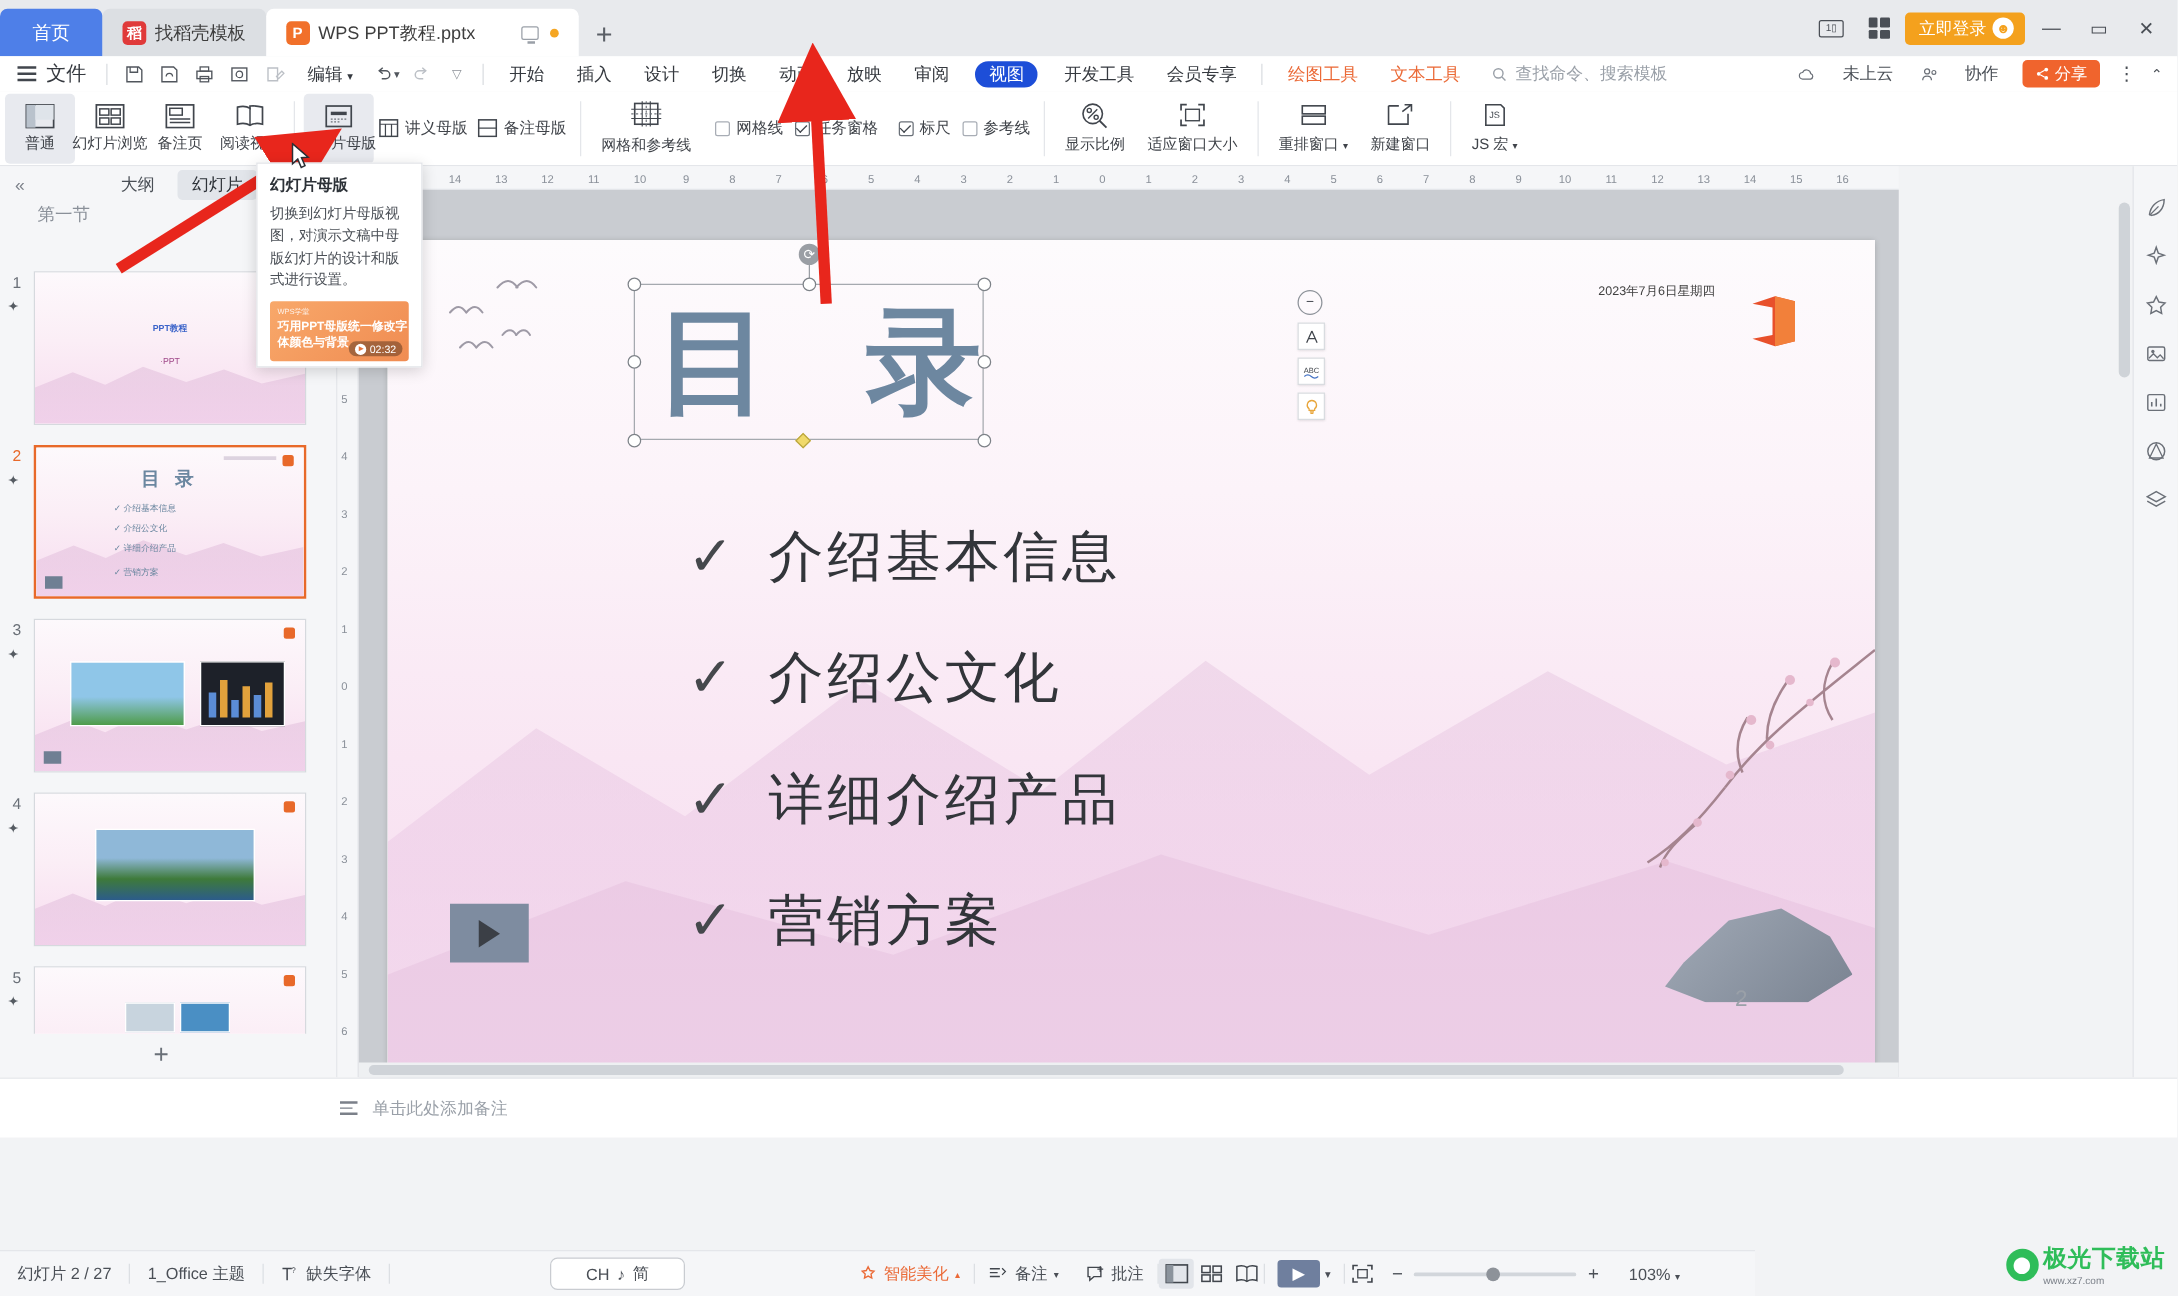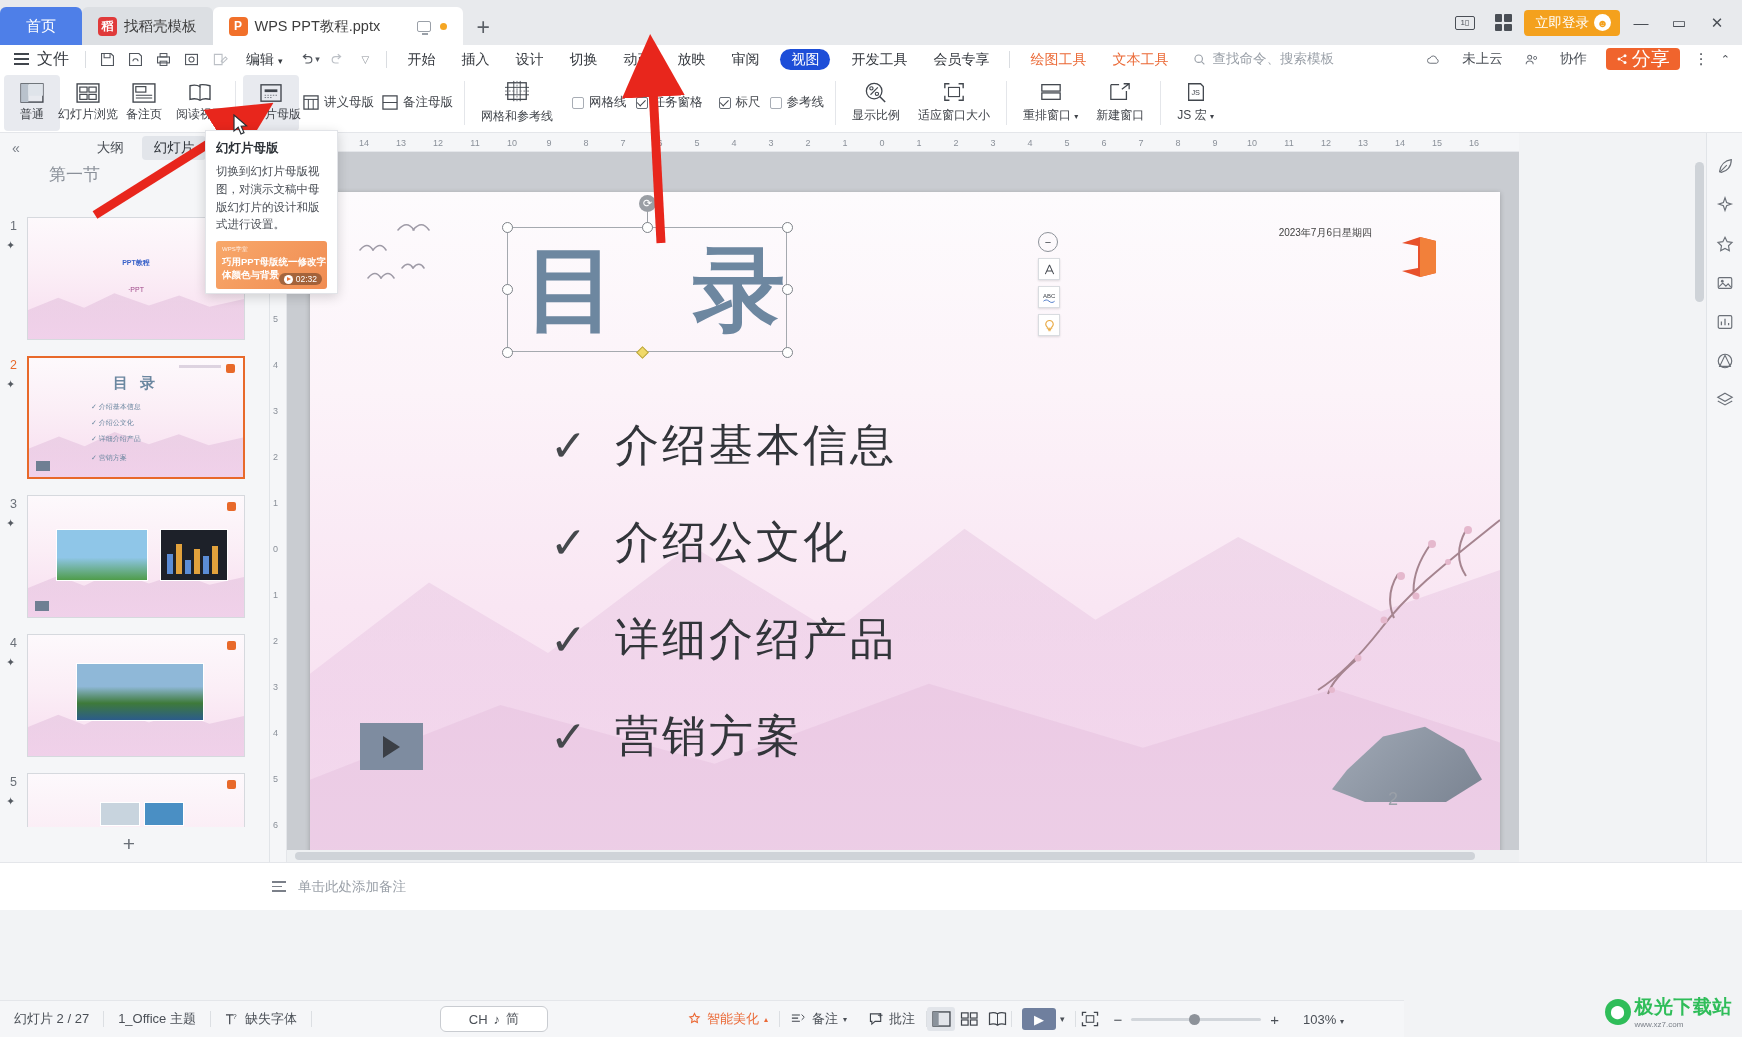--- a/index.html
+++ b/index.html
@@ -59,21 +59,21 @@
   .mfile { padding: 0 9px 0 2px; cursor: pointer; font-size: 16px; }
   .vsep { width: 1px; height: 17px; background: #dadde1; margin: 0 7px; }
   .qicon { width: 28px; height: 24px; display:flex; align-items:center; justify-content:center; cursor:pointer; color:#51565d; }
   .qicon svg { display:block; }
   .mnu-item { padding: 0 13px; height: 28px; line-height: 28px; cursor: pointer; white-space: nowrap; }
   .mnu-item.pill { background: #1d4ed8; color: #fff; border-radius: 12px; height: 21px; line-height: 21px; padding: 0 11px; margin: 0 8px; }
   .mnu-item.orange { color: #eb6a37; }
   .mnu-search { display:flex; align-items:center; gap:6px; color:#9aa0a8; font-size:13.5px; margin-left: 12px; cursor: pointer;}
   .menu-right { position:absolute; right: 6px; top: 0; height: 28px; display:flex; align-items:center; gap: 0; font-size: 13.5px; color:#4a4f56; }
   .mr-item { display:flex; align-items:center; gap:21px; padding: 0 11px; cursor:pointer; white-space:nowrap;}
-  .share-btn { background:#f0642d; color:#fff; border-radius:4px; height:22px; display:flex;align-items:center;gap:4px;padding:0 10px;font-size:19px;margin:0 8px; cursor:pointer;}
+  .share-btn { background:#f0642d; color:#fff; border-radius:4px; height:22px; display:flex;align-items:center;gap:4px;padding:0 10px;font-size:13px;margin:0 8px; cursor:pointer;}
 
   
   .ribbon {
     position: absolute; top: 73px; left: 0; width: 1742px; height: 60px;
     background: #fff; border-bottom: 1px solid #e4e6ea;
     display: flex; align-items: center; padding-left: 4px;
   }
   .rb-big {
     width: 56px; height: 56px; display:flex; flex-direction:column; align-items:center; justify-content:center;
     gap: 3px; font-size: 12px; color: #40444a; cursor:pointer; border-radius:4px;
@@ -572,21 +572,21 @@
   </div>
 
   <div class="leftpanel">
     <div class="lp-head">
       <span class="lp-collapse">«</span>
       <span style="flex:1"></span>
       <span class="lp-tab">大纲</span>
       <span class="lp-tab on">幻灯片</span>
       <span style="flex:1"></span>
     </div>
-    <div style="position:absolute;top:30px;left:30px;font-size:17px;color:#8a9099;margin-left:19px;">第一节</div>
+    <div style="position:absolute;top:30px;left:30px;font-size:14px;color:#8a9099;">第一节</div>
 
     <div class="thumbs">
 
       <div class="thumb-row" style="margin-top:50px;">
         <div class="tnum">1</div>
         <div class="tstar">✦</div>
         <div class="thumb">
           <div class="thumb-bg"></div>
           <div class="mtn"></div>
           <div class="t-ppt" style="top:40px;">PPT教程</div>

